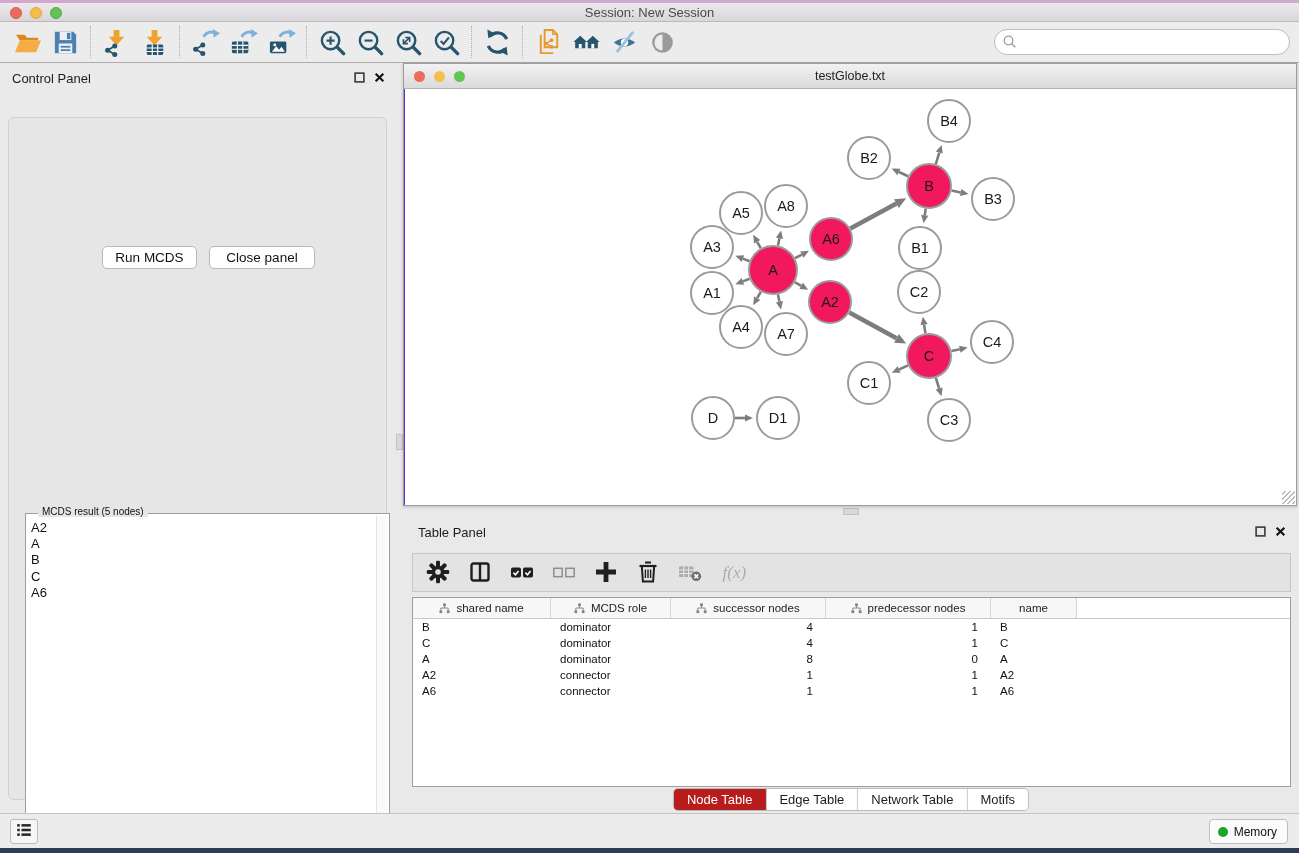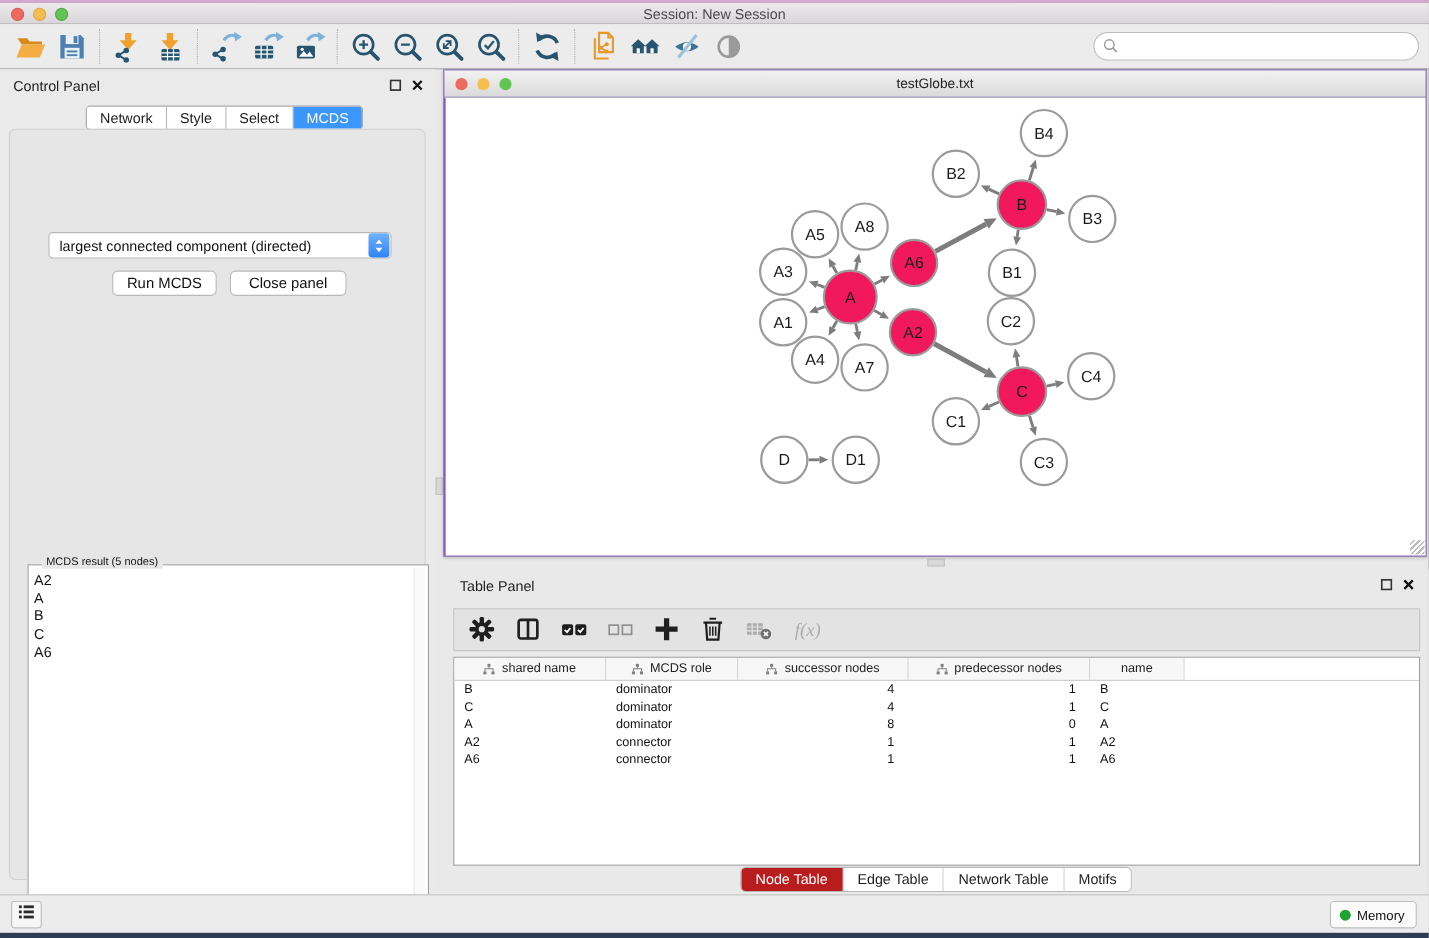--- a/index.html
+++ b/index.html
@@ -299,36 +299,21 @@
               <rect x="1" y="1" width="8" height="8" fill="none" stroke="#333" stroke-width="1.4"></rect>
             </svg>
           </span>
         <span class="pbtn" id="cp-close">
             <svg viewBox="0 0 10 10">
               <path d="M1.5 1.5l7 7M8.5 1.5l-7 7" stroke="#111" stroke-width="1.9"></path>
             </svg>
           </span>
       </span>
     </div>
-    <div class="cp-tabs" id="cp-tabs">
-        <div class="cptab">Network</div>
-        <div class="cptab">Style</div>
-        <div class="cptab">Select</div>
-        <div class="cptab active">MCDS</div>
-      </div>
     <div class="cp-box">
-      <div class="cp-select">
-        <span class="val">largest connected component (directed)</span>
-        <span class="step" id="select-stepper">
-            <svg viewBox="0 0 10 16">
-              <path d="M5 1.5l3.4 4.5H1.6z" fill="#fff"></path>
-              <path d="M5 14.5l3.4-4.5H1.6z" fill="#fff"></path>
-            </svg>
-          </span>
-      </div>
       <div class="btnrow">
         <div class="pushbtn" id="run-btn">Run MCDS</div>
         <div class="pushbtn" id="close-btn">Close panel</div>
       </div>
       <div class="result-box">
         <span class="result-legend">MCDS result (5 nodes)</span>
         <div class="result-list" id="result-list">
             <div class="result-item">A2</div>
             <div class="result-item">A</div>
             <div class="result-item">B</div>

